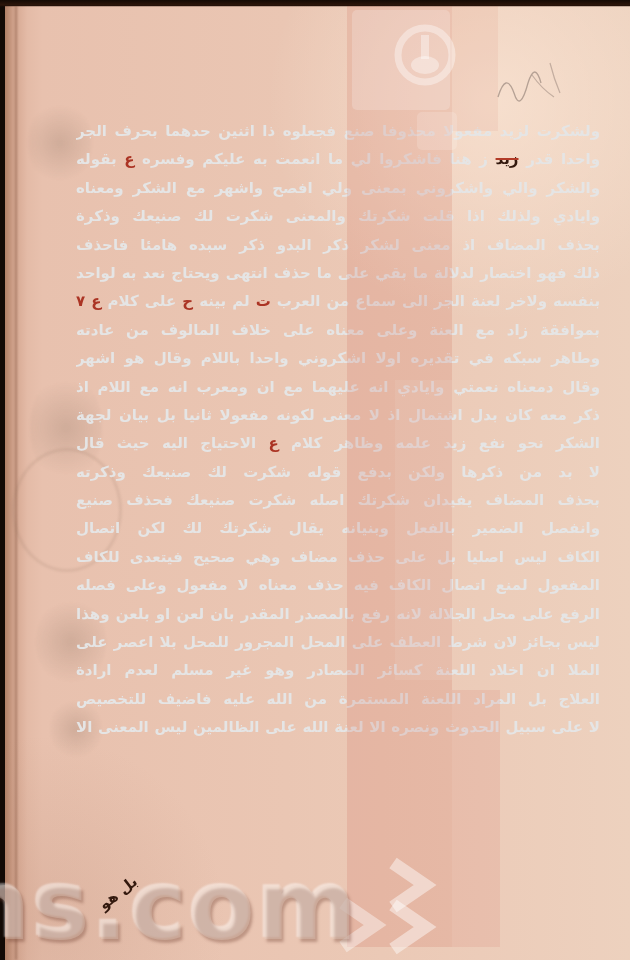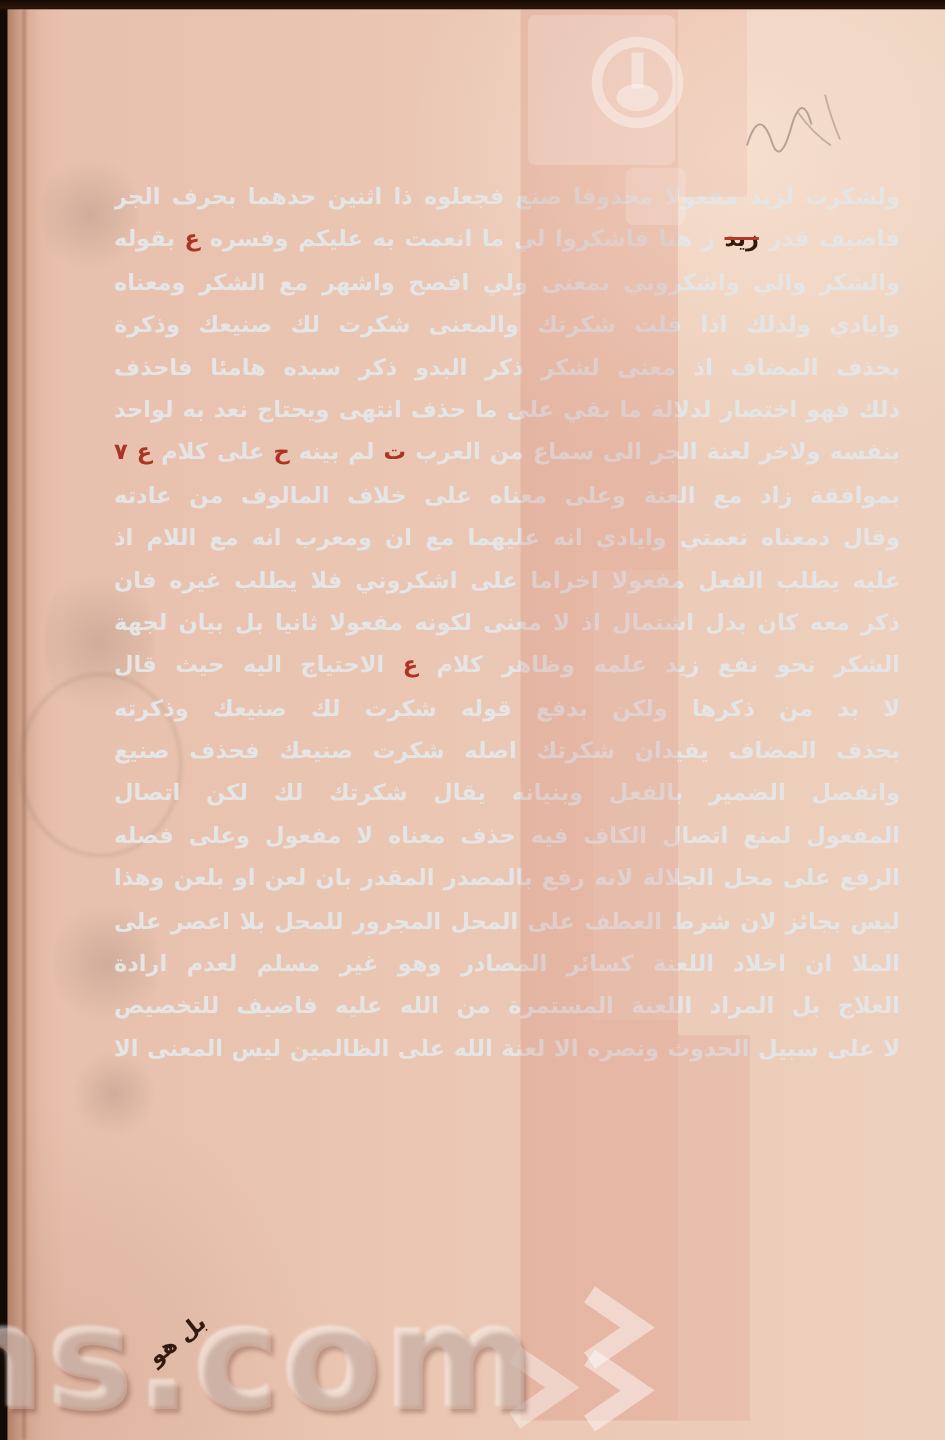--- a/index.html
+++ b/index.html
@@ -71,34 +71,35 @@
   <div class="stain" style="left:36px;top:596px;width:70px;height:92px;"></div>
   <div class="stain" style="left:50px;top:698px;width:52px;height:62px;"></div>
 
   <svg class="wm" style="left:470px;top:45px;z-index:2;" width="130" height="90">
     <path d="M28,52 q8,-26 16,-4 q6,20 14,-10 q7,-22 13,0" fill="none" stroke="rgba(105,88,82,0.45)" stroke-width="1.3"></path>
     <path d="M62,30 q10,14 22,22 M80,18 q4,16 10,30" fill="none" stroke="rgba(105,88,82,0.35)" stroke-width="1.2"></path>
   </svg>
 
   <div class="text-block">
       <div class="ms-line"><span class="seg-ink">ولشكرت لزيد مفعولا محذوفا صنع فجعلوه ذا اثنين حدهما بحرف الجر</span></div>
-      <div class="ms-line"><span class="seg-ink">فاضيف قدر </span><span class="seg-marked">زيد</span><span class="seg-ink"> ز هنا فاشكروا لي ما انعمت به عليكم وفسره </span><span class="seg-red">ع</span><span class="seg-ink"> بقوله</span></div>
+      <div class="ms-line"><span class="seg-ink">واحدا قدر </span><span class="seg-marked">زيد</span><span class="seg-ink"> ز هنا فاشكروا لي ما انعمت به عليكم وفسره </span><span class="seg-red">ع</span><span class="seg-ink"> بقوله</span></div>
       <div class="ms-line"><span class="seg-ink">والشكر والي واشكروني بمعنى ولي افصح واشهر مع الشكر ومعناه نعني</span></div>
       <div class="ms-line"><span class="seg-ink">وايادي ولذلك اذا قلت شكرتك والمعنى شكرت لك صنيعك وذكرة</span></div>
       <div class="ms-line"><span class="seg-ink">بحذف المضاف اذ معنى لشكر ذكر البدو ذكر سبده هامئا فاحذف</span></div>
       <div class="ms-line"><span class="seg-ink">ذلك فهو اختصار لدلالة ما بقي على ما حذف انتهى ويحتاج نعد به لواحد</span></div>
       <div class="ms-line"><span class="seg-ink">بنفسه ولاخر لعنة الجر الى سماع من العرب </span><span class="seg-red">ت</span><span class="seg-ink"> لم بينه </span><span class="seg-red">ح</span><span class="seg-ink"> على كلام </span><span class="seg-red">ع ٧</span></div>
       <div class="ms-line"><span class="seg-ink">بموافقة زاد مع العنة وعلى معناه على خلاف المالوف من عادته</span></div>
+      <div class="ms-line"><span class="seg-ink">وطاهر سبكه في تقديره اولا اشكروني واحدا باللام وقال هو اشهر</span></div>
       <div class="ms-line"><span class="seg-ink">وقال دمعناه نعمتي وايادي انه عليهما مع ان ومعرب انه مع اللام اذ</span></div>
-      <div class="ms-line"><span class="seg-ink">عليه يطلب الفعل مفعولا اخراما على اشكروني فلا يطلب غيره فان</span></div>
       <div class="ms-line"><span class="seg-ink">ذكر معه كان بدل اشتمال اذ لا معنى لكونه مفعولا ثانيا بل بيان لجهة</span></div>
       <div class="ms-line"><span class="seg-ink">الشكر نحو نفع زيد علمه وظاهر كلام </span><span class="seg-red">ع</span><span class="seg-ink"> الاحتياج اليه حيث قال</span></div>
       <div class="ms-line"><span class="seg-ink">لا بد من ذكرها ولكن بدفع قوله شكرت لك صنيعك وذكرته</span></div>
       <div class="ms-line"><span class="seg-ink">بحذف المضاف يفيدان شكرتك اصله شكرت صنيعك فحذف صنيع</span></div>
       <div class="ms-line"><span class="seg-ink">وانفصل الضمير بالفعل وبنيانه يقال شكرتك لك لكن اتصال</span></div>
+      <div class="ms-line"><span class="seg-ink">الكاف ليس اصليا بل على حذف مضاف وهي صحيح فيتعدى للكاف</span></div>
       <div class="ms-line"><span class="seg-ink">المفعول لمنع اتصال الكاف فيه حذف معناه لا مفعول وعلى فصله</span></div>
       <div class="ms-line"><span class="seg-ink">الرفع على محل الجلالة لانه رفع بالمصدر المقدر بان لعن او بلعن وهذا</span></div>
       <div class="ms-line"><span class="seg-ink">ليس بجائز لان شرط العطف على المحل المجرور للمحل بلا اعصر على تسليم</span></div>
       <div class="ms-line"><span class="seg-ink">الملا ان اخلاد اللعنة كسائر المصادر وهو غير مسلم لعدم ارادة</span></div>
       <div class="ms-line"><span class="seg-ink">العلاج بل المراد اللعنة المستمرة من الله عليه فاضيف للتخصيص</span></div>
       <div class="ms-line"><span class="seg-ink">لا على سبيل الحدوث ونصره الا لعنة الله على الظالمين ليس المعنى الا</span></div>
     </div>
   <div class="catchword">بل هو</div>
 
   <div class="wm band-a"></div>

